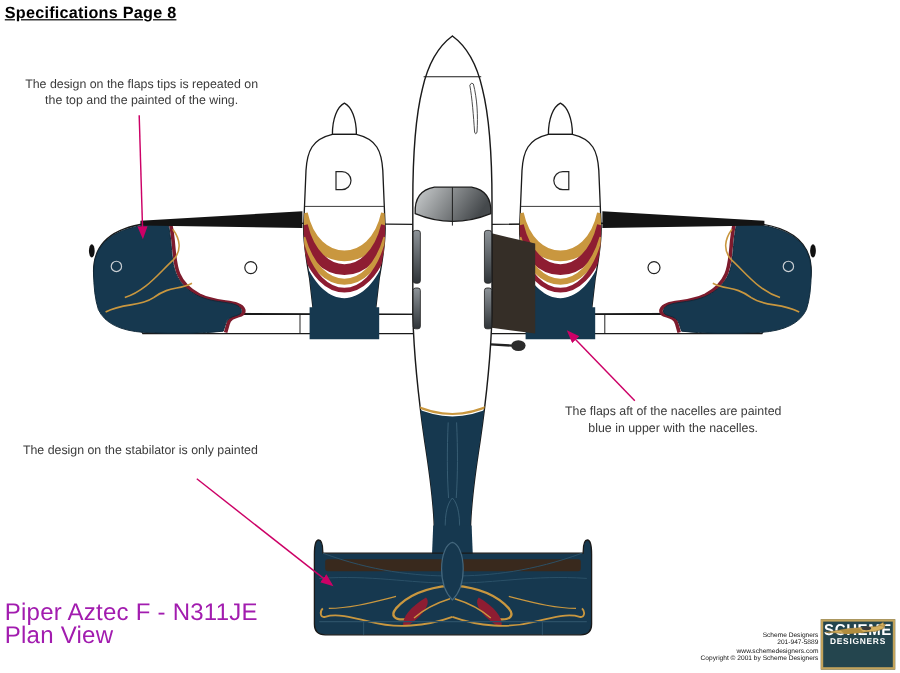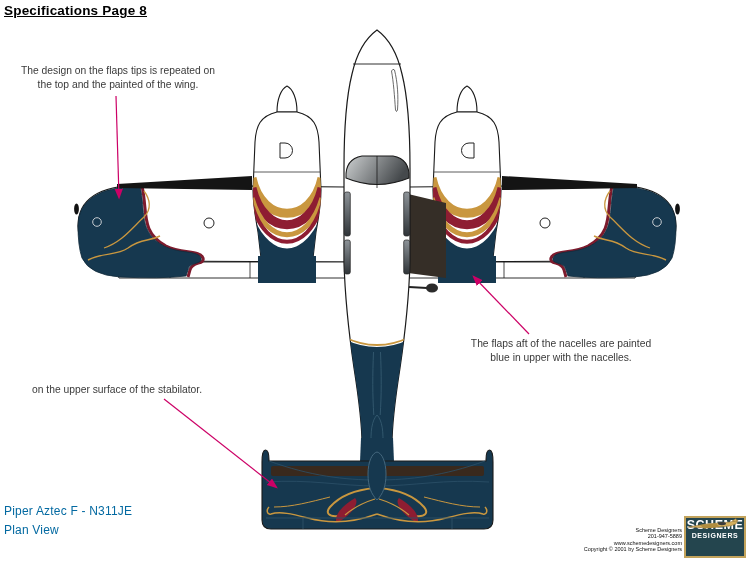--- a/index.html
+++ b/index.html
@@ -5,21 +5,21 @@
   html,body{margin:0;padding:0;background:#fff;}
   #page{position:relative;width:750px;height:561px;background:#fff;overflow:hidden;
         font-family:"Liberation Sans",sans-serif;border-bottom:3px solid #0f172a;}
   .abs{position:absolute;}
   #spec-title{left:4px;top:3px;font-size:13.5px;font-weight:600;color:#000;
               text-decoration:underline;letter-spacing:.2px;}
   .note{font-size:10.3px;color:#3a3a3a;text-align:center;line-height:13.5px;width:230px;}
   #note-wingtip{left:3px;top:64px;}
   #note-flaps{left:446px;top:337px;}
   #note-stab{left:2px;top:369px;}
-  #footer{left:4px;top:502px;font-size:12px;color:#0369a1;line-height:18.5px;letter-spacing:.2px;}
+  #footer{left:4px;top:502px;font-size:20px;color:#a21caf;line-height:18.5px;letter-spacing:.2px;}
   #credits{left:540px;top:527px;width:142px;text-align:right;font-size:5.5px;
            line-height:6.4px;color:#111;}
   #logo{left:684px;top:516px;width:58px;height:38px;background:#24454e;
         border:2px solid #c2a35c;text-align:center;overflow:hidden;}
   #logo .l1{font-size:12.5px;font-weight:bold;color:#fff;letter-spacing:.5px;
             line-height:13px;margin-top:1px;transform:scaleY(1.05);}
   #logo .l2{font-size:7px;font-weight:bold;color:#fff;letter-spacing:.6px;line-height:7px;}
   svg{position:absolute;left:0;top:0;}
 </style>
 </head>
@@ -150,22 +150,21 @@
     <span>The design on the flaps tips is repeated on</span><br>
     <span>the top and the painted of the wing.</span>
   </div>
 
   <div id="note-flaps" class="abs note">
     <span>The flaps aft of the nacelles are painted</span><br>
     <span>blue in upper with the nacelles.</span>
   </div>
 
   <div id="note-stab" class="abs note">
-    <br>
-    <span>on the upper surface of the stabilator.</span>
+    <span>The design on the stabilator is only painted</span><br>
   </div>
 
   <div id="footer" class="abs">
     <div>Piper Aztec F - N311JE</div>
     <div>Plan View</div>
   </div>
 
   <div id="credits" class="abs">
     <div>Scheme Designers</div>
     <div>201-947-5889</div>

